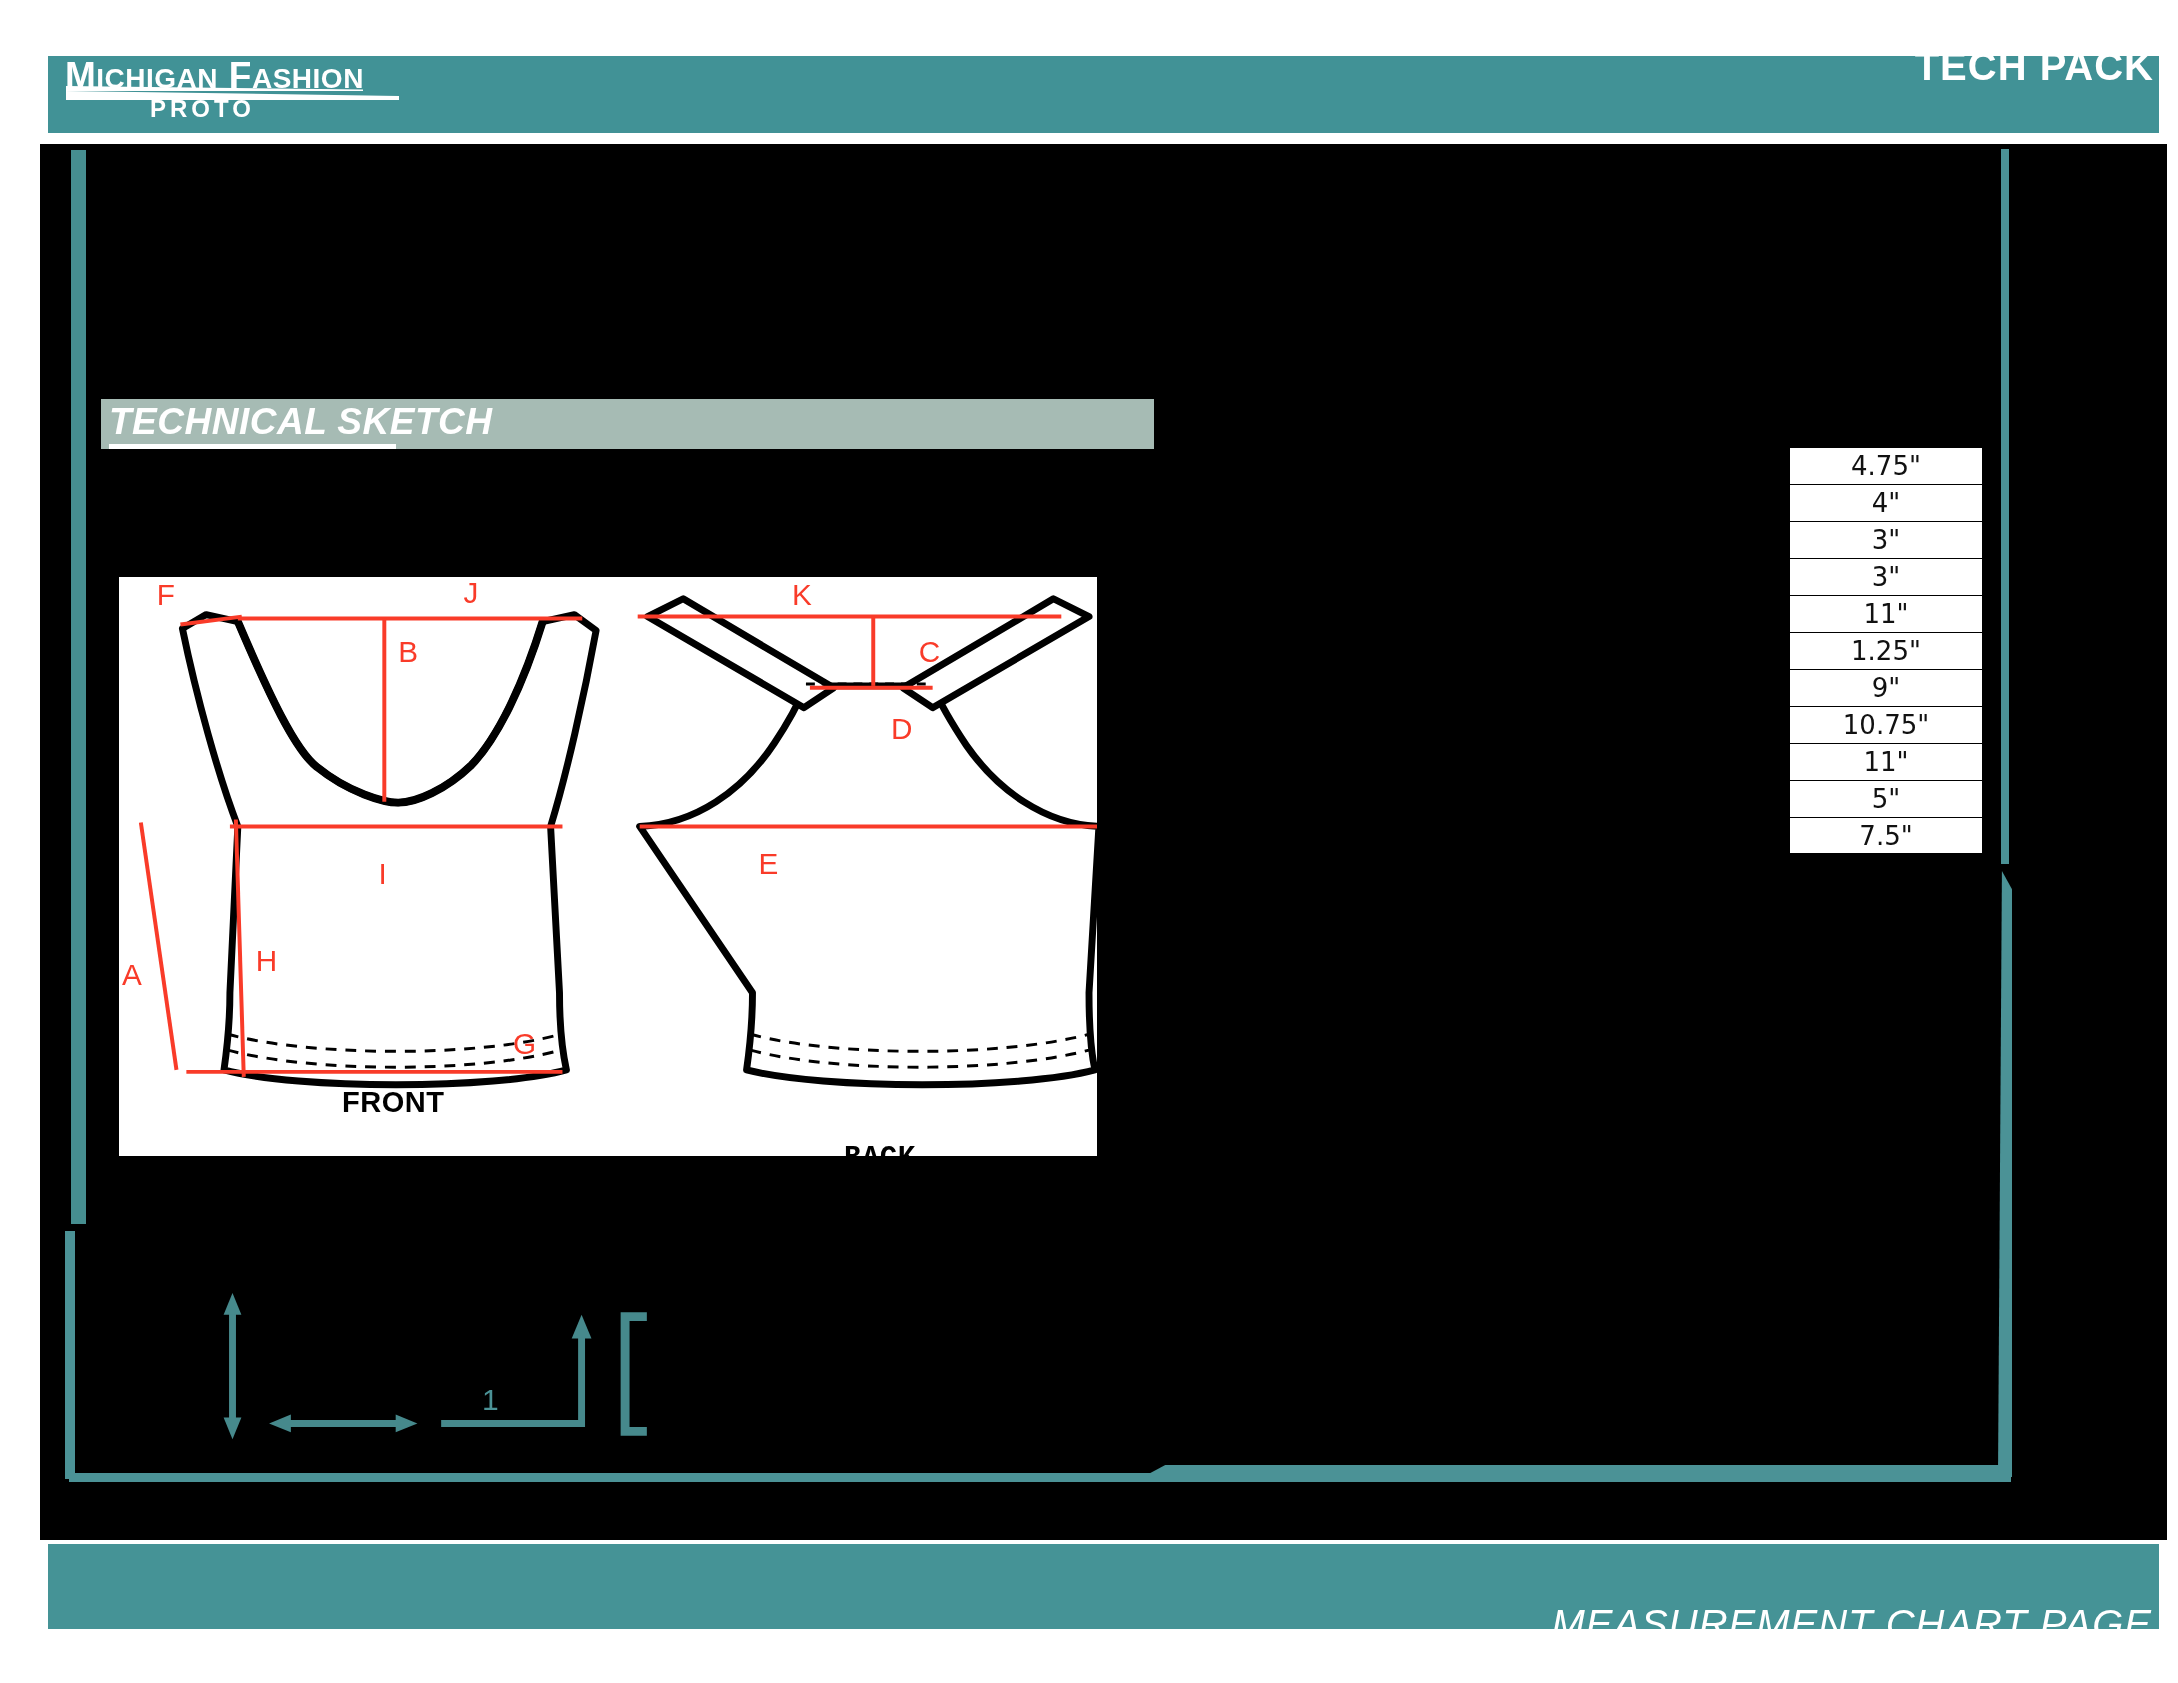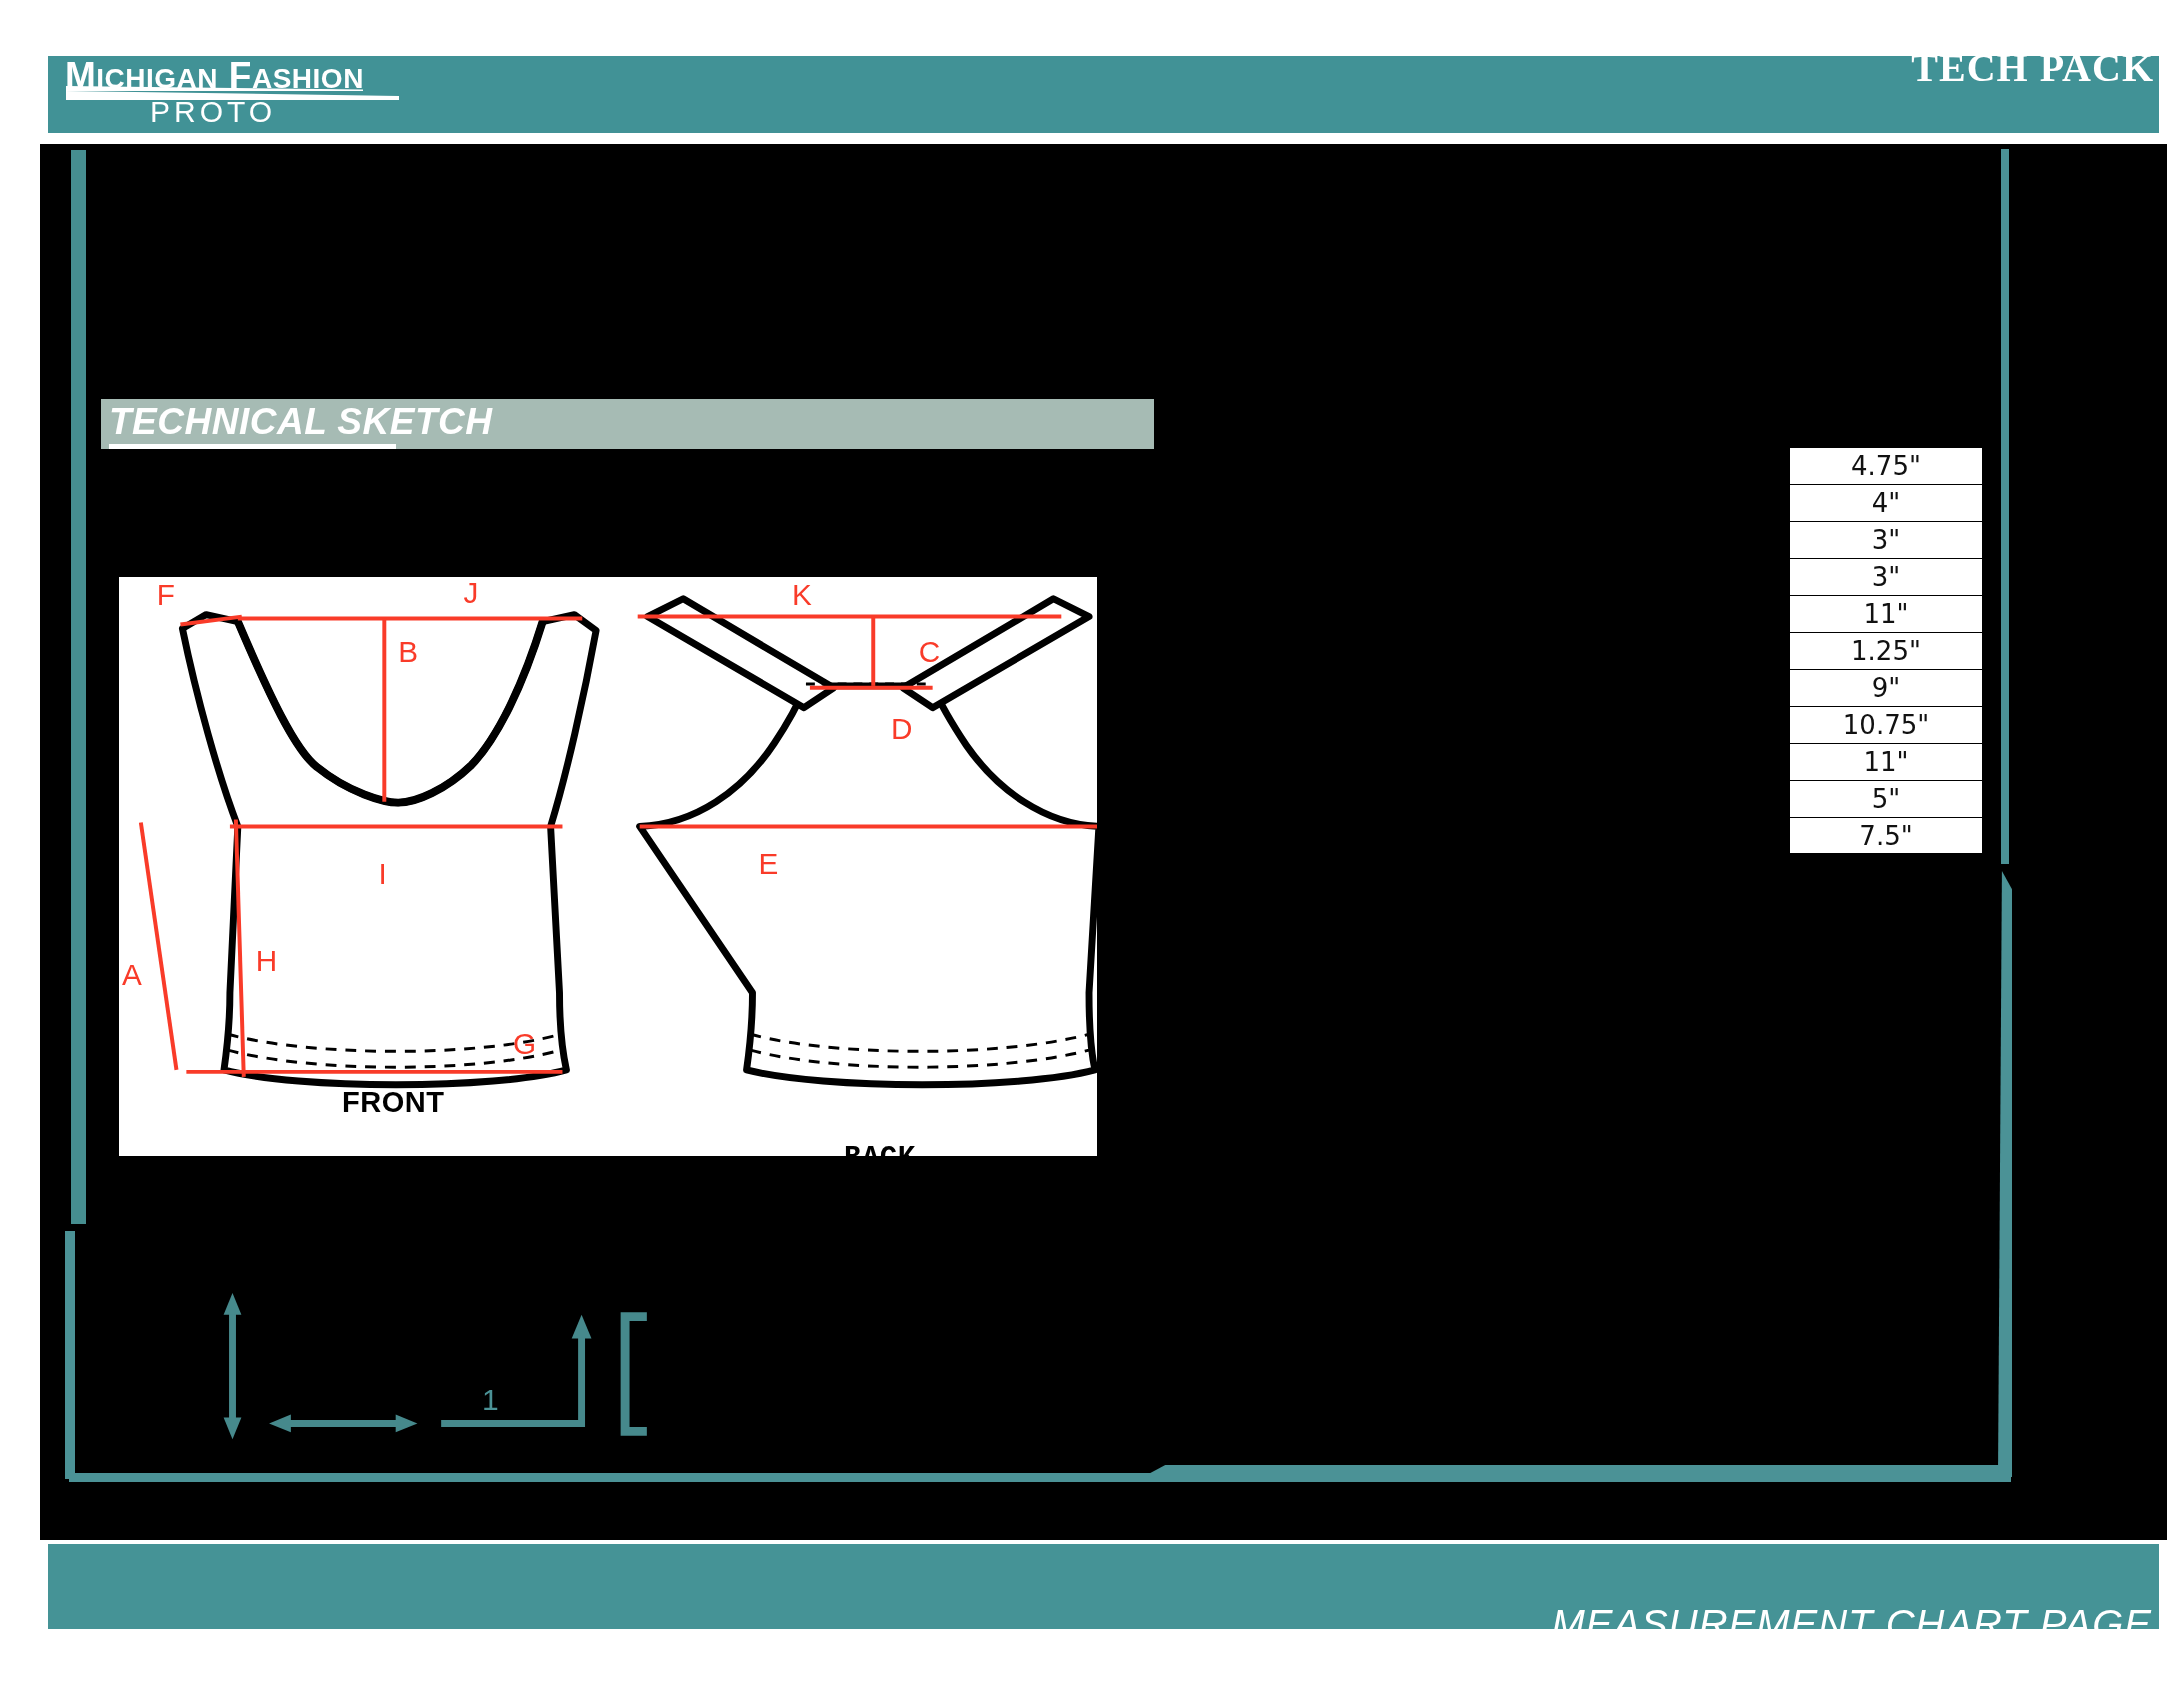--- a/index.html
+++ b/index.html
@@ -9,29 +9,29 @@
   .page{position:absolute;left:0;top:0;width:2178px;height:1683px;background:#ffffff;}
 
   
   .hdr-band{position:absolute;left:48px;top:56px;width:2111px;height:77px;background:#419296;}
   .logo{position:absolute;left:65px;top:57px;width:416px;height:86px;}
   .logo-l1{position:absolute;left:0;top:-2px;white-space:nowrap;color:#ffffff;
            font-family:"Liberation Sans","DejaVu Sans",sans-serif;font-weight:700;
            font-size:37px;letter-spacing:0.5px;}
   .logo-l1 .sm{font-size:28px;}
   .logo-l2{position:absolute;left:85px;top:38px;white-space:nowrap;color:#ffffff;
-           font-family:"Liberation Sans","DejaVu Sans",sans-serif;font-weight:400;
-           font-size:30px;letter-spacing:4px;}
+           font-family:"Liberation Sans","DejaVu Sans",sans-serif;font-weight:700;
+           font-size:24px;letter-spacing:4px;}
   .logo-wedge{position:absolute;left:1px;top:34px;width:333px;height:9px;
               background:#ffffff;
               clip-path:polygon(0 0,100% 55%,100% 100%,0 100%);}
   .logo-wedge2{position:absolute;left:1px;top:29px;width:297px;height:5px;background:#ffffff;
               clip-path:polygon(0 0,100% 70%,100% 100%,0 100%);}
   .tech-pack{position:absolute;right:24px;top:44px;color:#ffffff;font-weight:700;
-             font-size:40px;letter-spacing:1px;white-space:nowrap;font-family:Liberation Serif, serif;}
+             font-size:40px;letter-spacing:1px;white-space:nowrap;}
 
   
   .canvas{position:absolute;left:40px;top:144px;width:2127px;height:1396px;background:#000000;}
 
   
   .frm-left-thick{position:absolute;left:71px;top:150px;width:15px;height:1074px;background:#468e90;}
   .frm-left-lbr{position:absolute;left:65px;top:1231px;width:10px;height:248px;background:#4b9296;}
   .frm-bot-thin{position:absolute;left:69px;top:1473px;width:1089px;height:9px;background:#4b9296;}
   .frm-bot-thick{position:absolute;left:1148px;top:1465px;width:863px;height:17px;background:#4b9296;
                  clip-path:polygon(0 55%,2% 0,100% 0,100% 100%,0 100%);}

